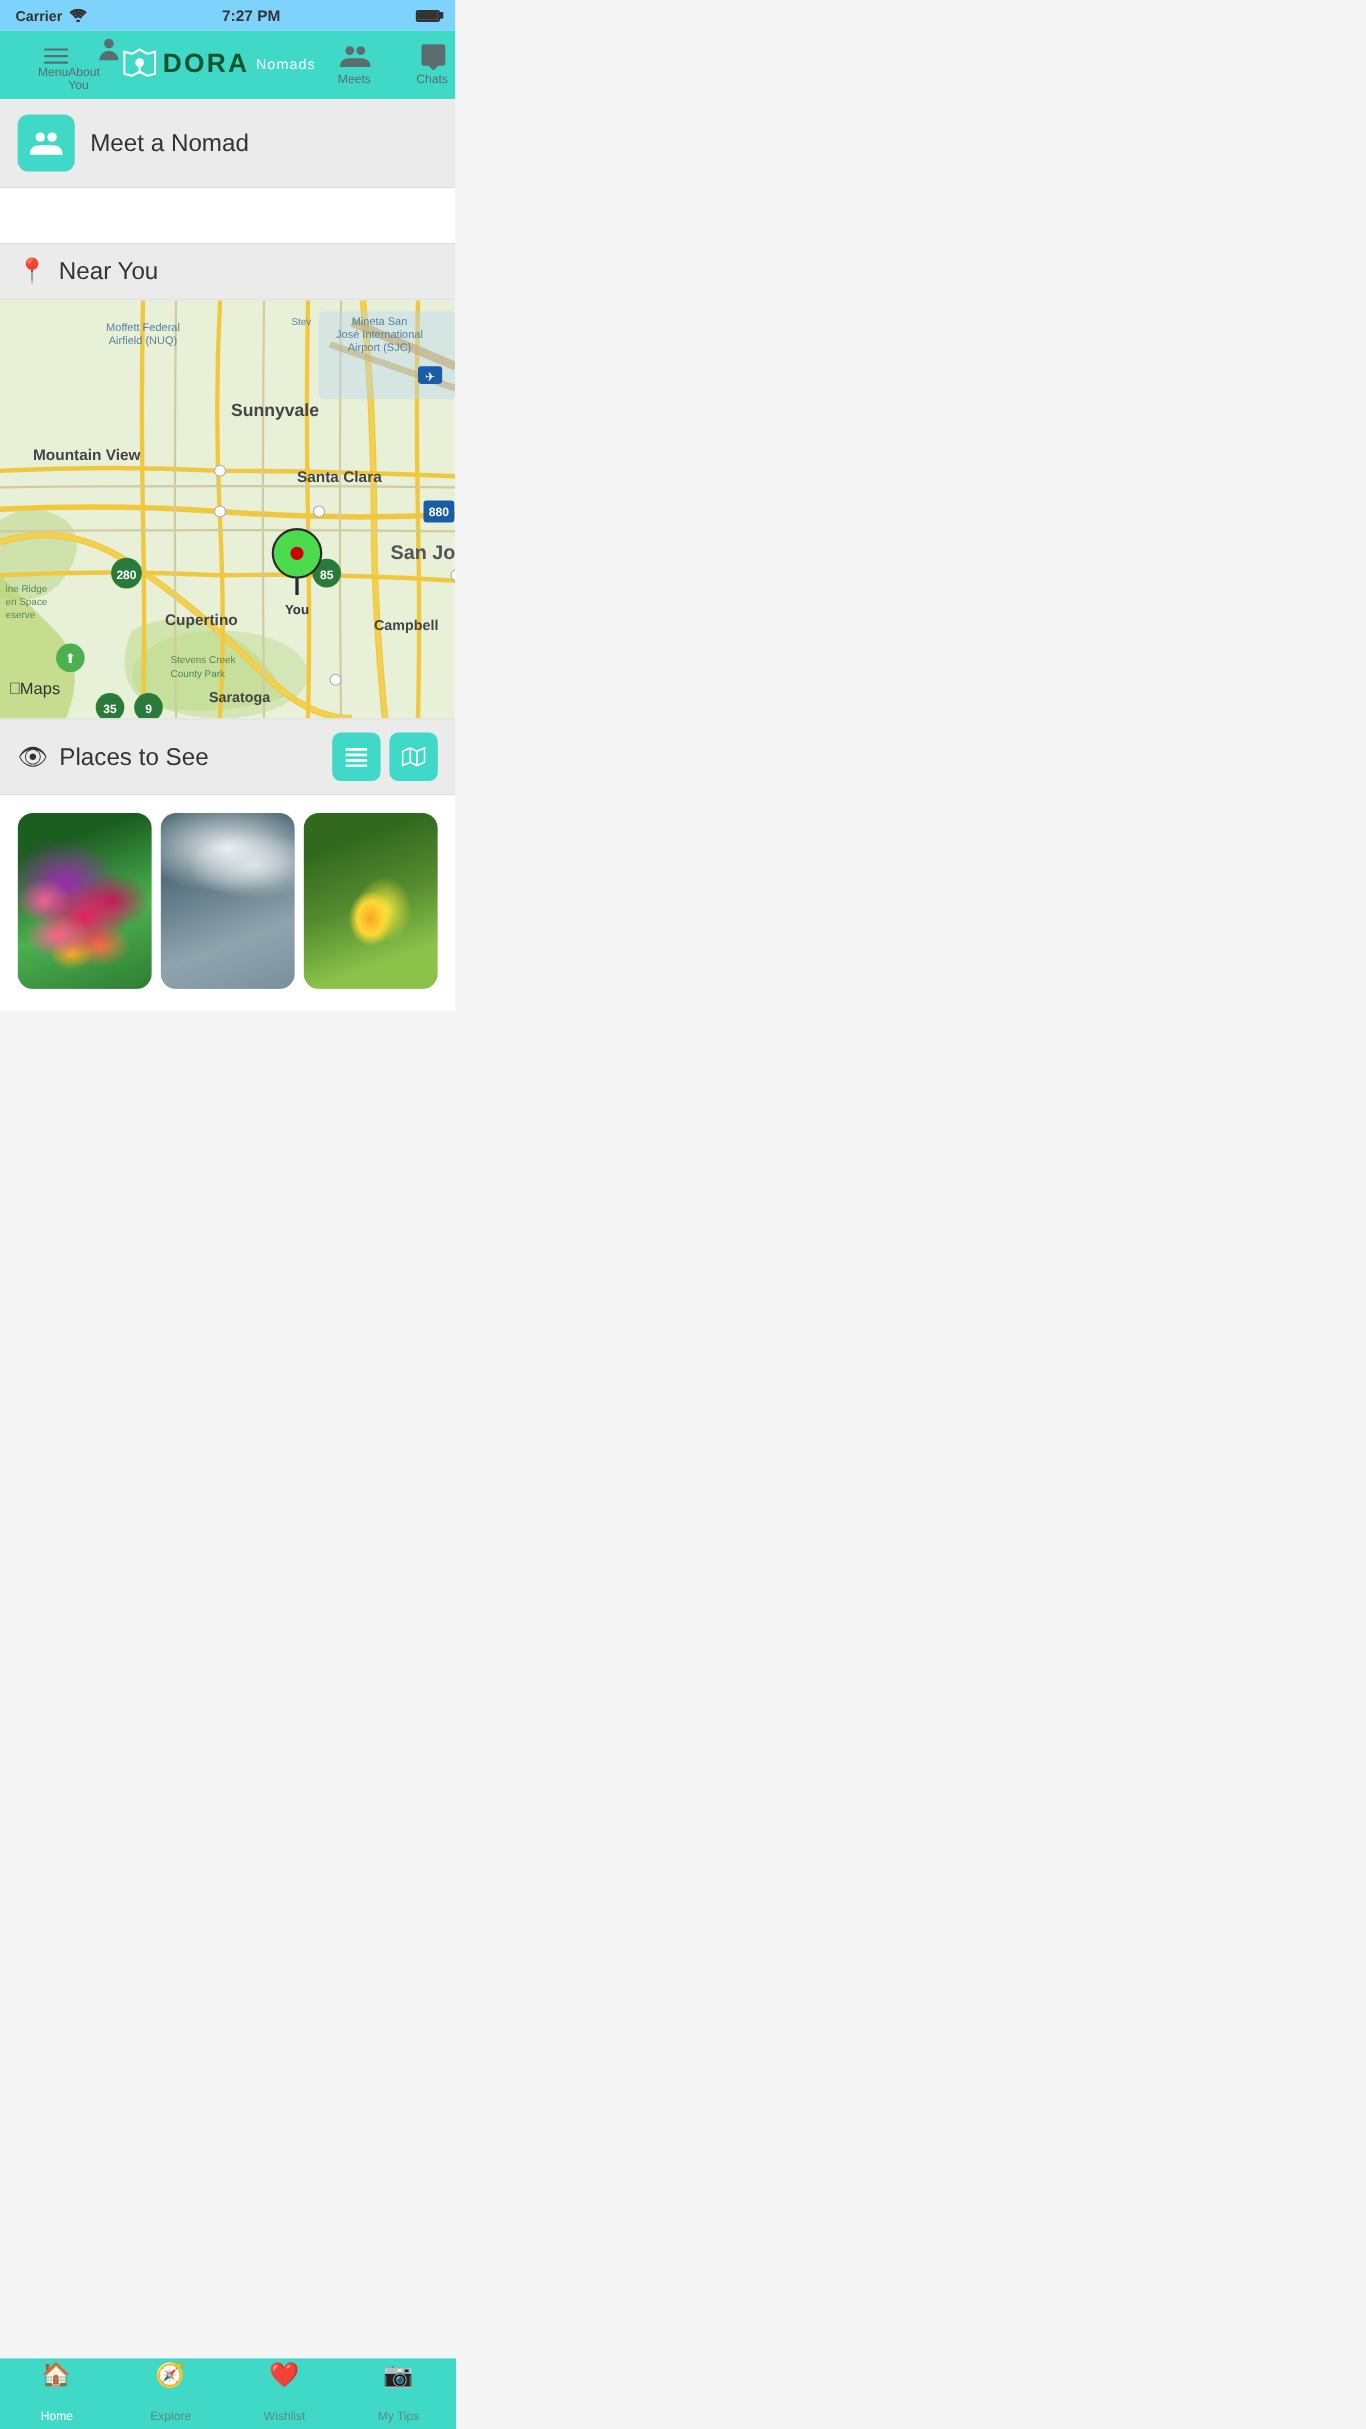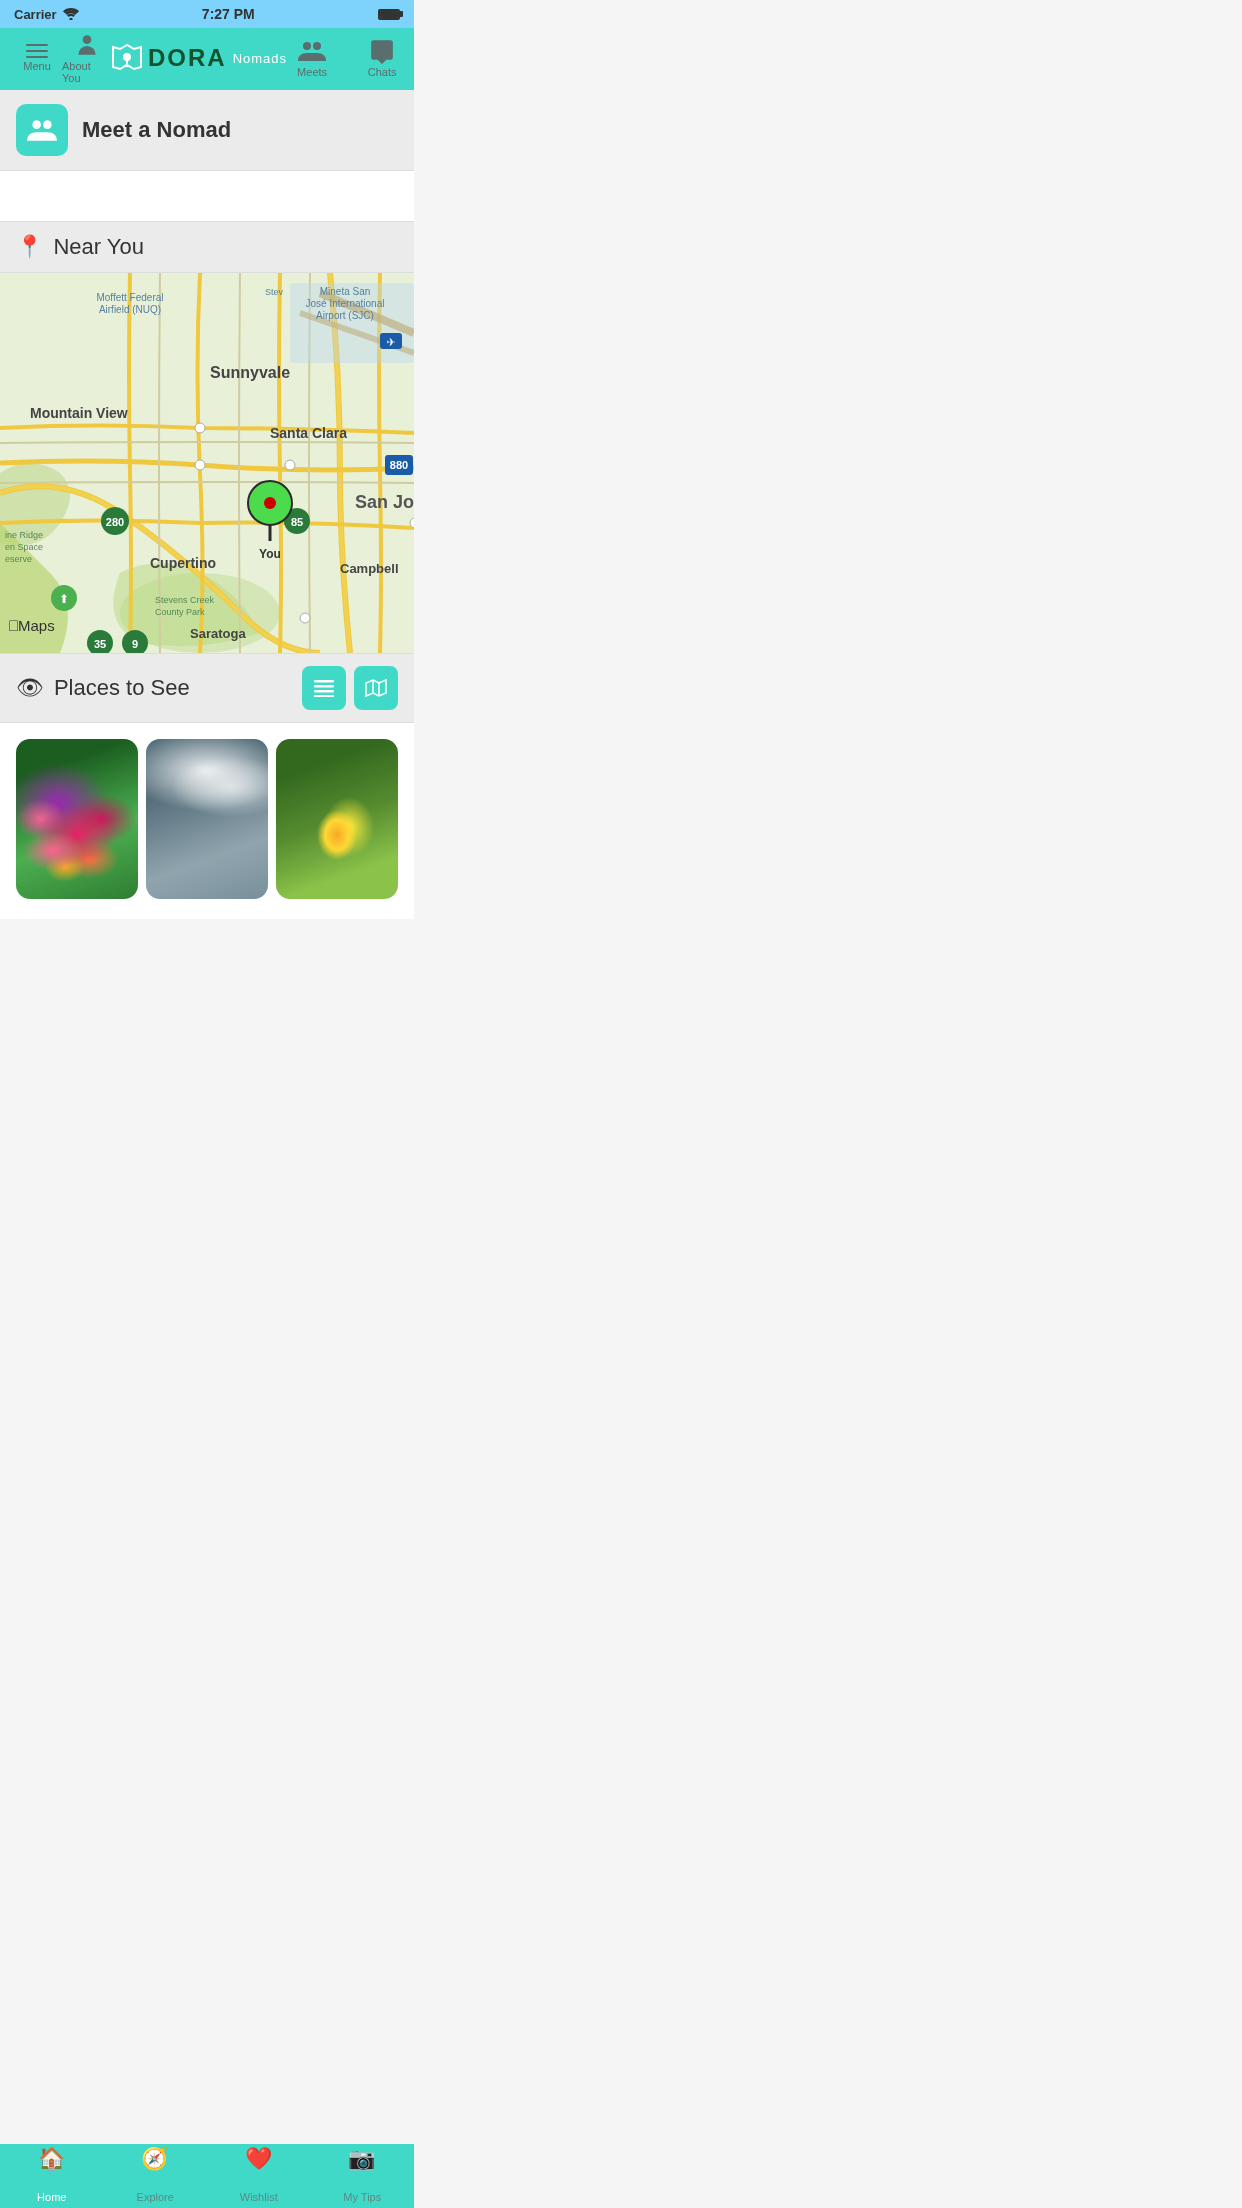--- a/index.html
+++ b/index.html
@@ -71,21 +71,21 @@
       background: #40d9c8;
       display: flex;
       justify-content: space-between;
       align-items: center;
       padding: 8px 12px 10px;
       height: 62px;
     }
     .header-nav-item {
       display: flex;
       flex-direction: column;
-      align-items: center;
+      align-items: flex-end;
       gap: 2px;
       cursor: pointer;
       min-width: 50px;
     }
     .header-nav-label {
       font-size: 11px;
       color: #5a6e6e;
       font-weight: 500;
     }
     .header-logo {
@@ -126,21 +126,21 @@
       width: 52px;
       height: 52px;
       border-radius: 10px;
       display: flex;
       align-items: center;
       justify-content: center;
       flex-shrink: 0;
     }
     .meet-title {
       font-size: 22px;
-      font-weight: 700;
+      font-weight: 400;
       color: #333;
     }
 
     
     .spacer {
       background: white;
       height: 50px;
     }
 
     

